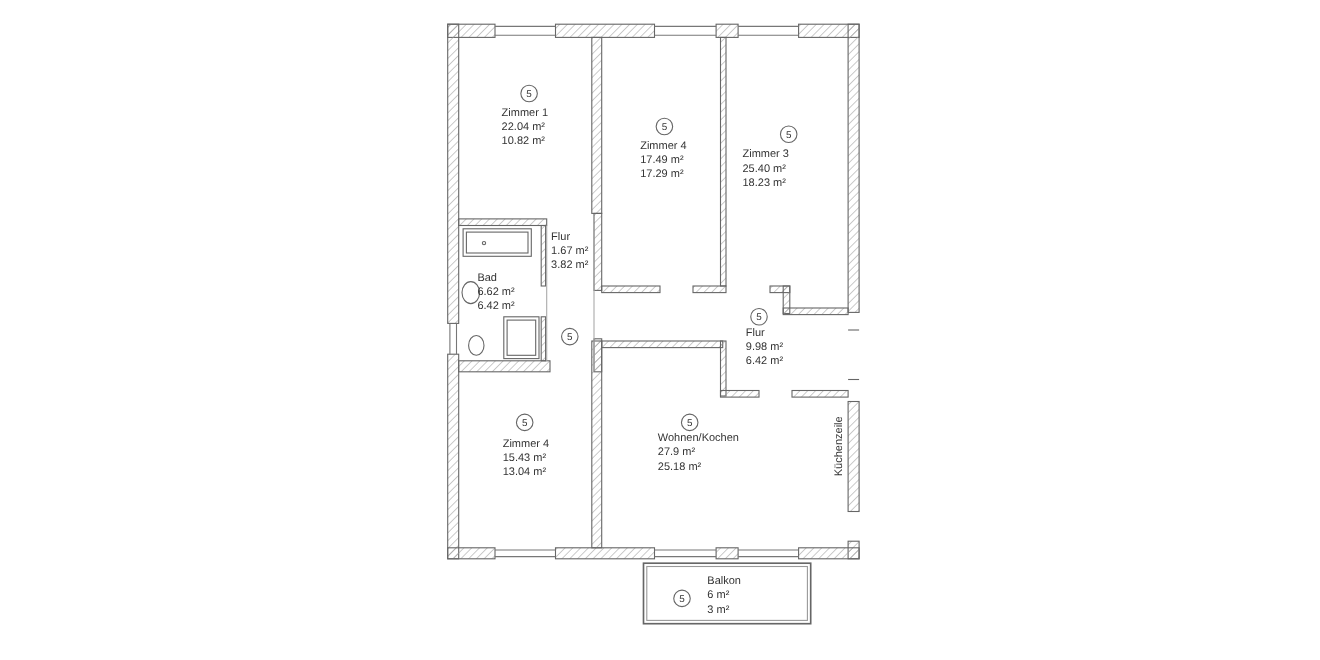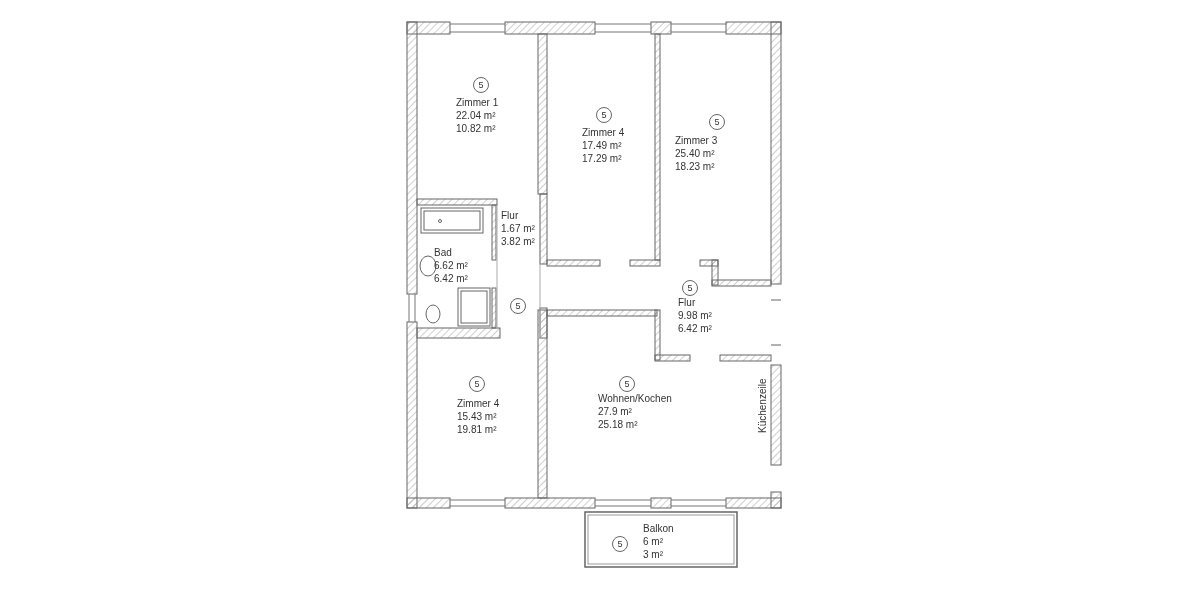--- a/index.html
+++ b/index.html
@@ -149,21 +149,21 @@
 <div class="label" style="left:678px;top:296px">
   <div>Flur</div>
   <div>9.98 m²</div>
   <div>6.42 m²</div>
 </div>
 
 <div class="badge" style="left:469px;top:376px">5</div>
 <div class="label" style="left:457px;top:397px">
   <div>Zimmer 4</div>
   <div>15.43 m²</div>
-  <div>19.81 m²</div>
+  <div>13.04 m²</div>
 </div>
 
 <div class="badge" style="left:619px;top:376px">5</div>
 <div class="label" style="left:598px;top:392px">
   <div>Wohnen/Kochen</div>
   <div>27.9 m²</div>
   <div>25.18 m²</div>
 </div>
 
 <div class="vert" style="left:757px;top:433px">Küchenzeile</div>

